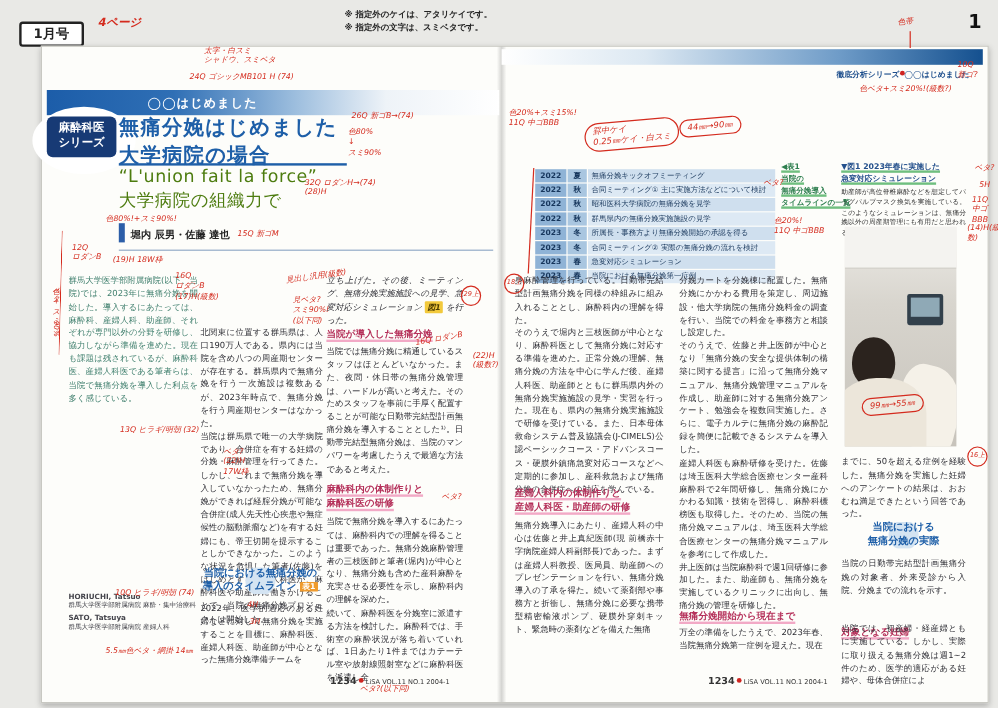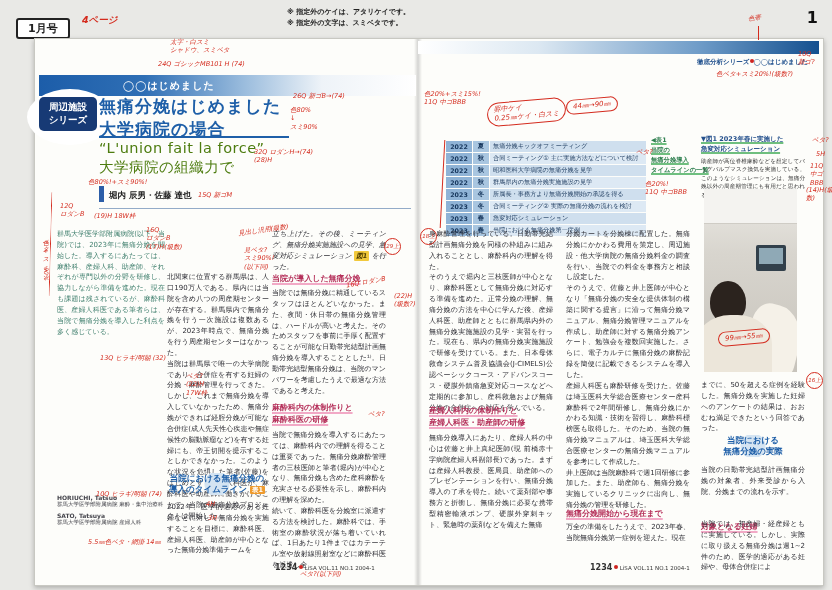--- a/index.html
+++ b/index.html
@@ -78,21 +78,21 @@
 ※ 指定外の文字は、スミベタです。</div>
   <div class="pageno">1</div>
 
   <div class="spread">
     <div class="gutter"></div>
 
     <section class="page left">
       <div class="band-l"></div>
       <div class="kicker">◯◯はじめました</div>
       <div class="badge-ellipse"></div>
-      <div class="series-badge">周辺施設
+      <div class="series-badge">麻酔科医
 シリーズ</div>
       <div class="title-l" style="top:56px;">無痛分娩はじめました</div>
       <div class="title-l" style="top:79px;">大学病院の場合</div>
       <div class="title-rule"></div>
       <div class="subtitle-l" style="top:101px;">“L'union fait la force”</div>
       <div class="subtitle-l" style="top:119px;">大学病院の組織力で</div>
       <div class="auth-tick"></div>
       <div class="authors">堀内 辰男・佐藤 達也</div>
       <div class="auth-rule"></div>
 

